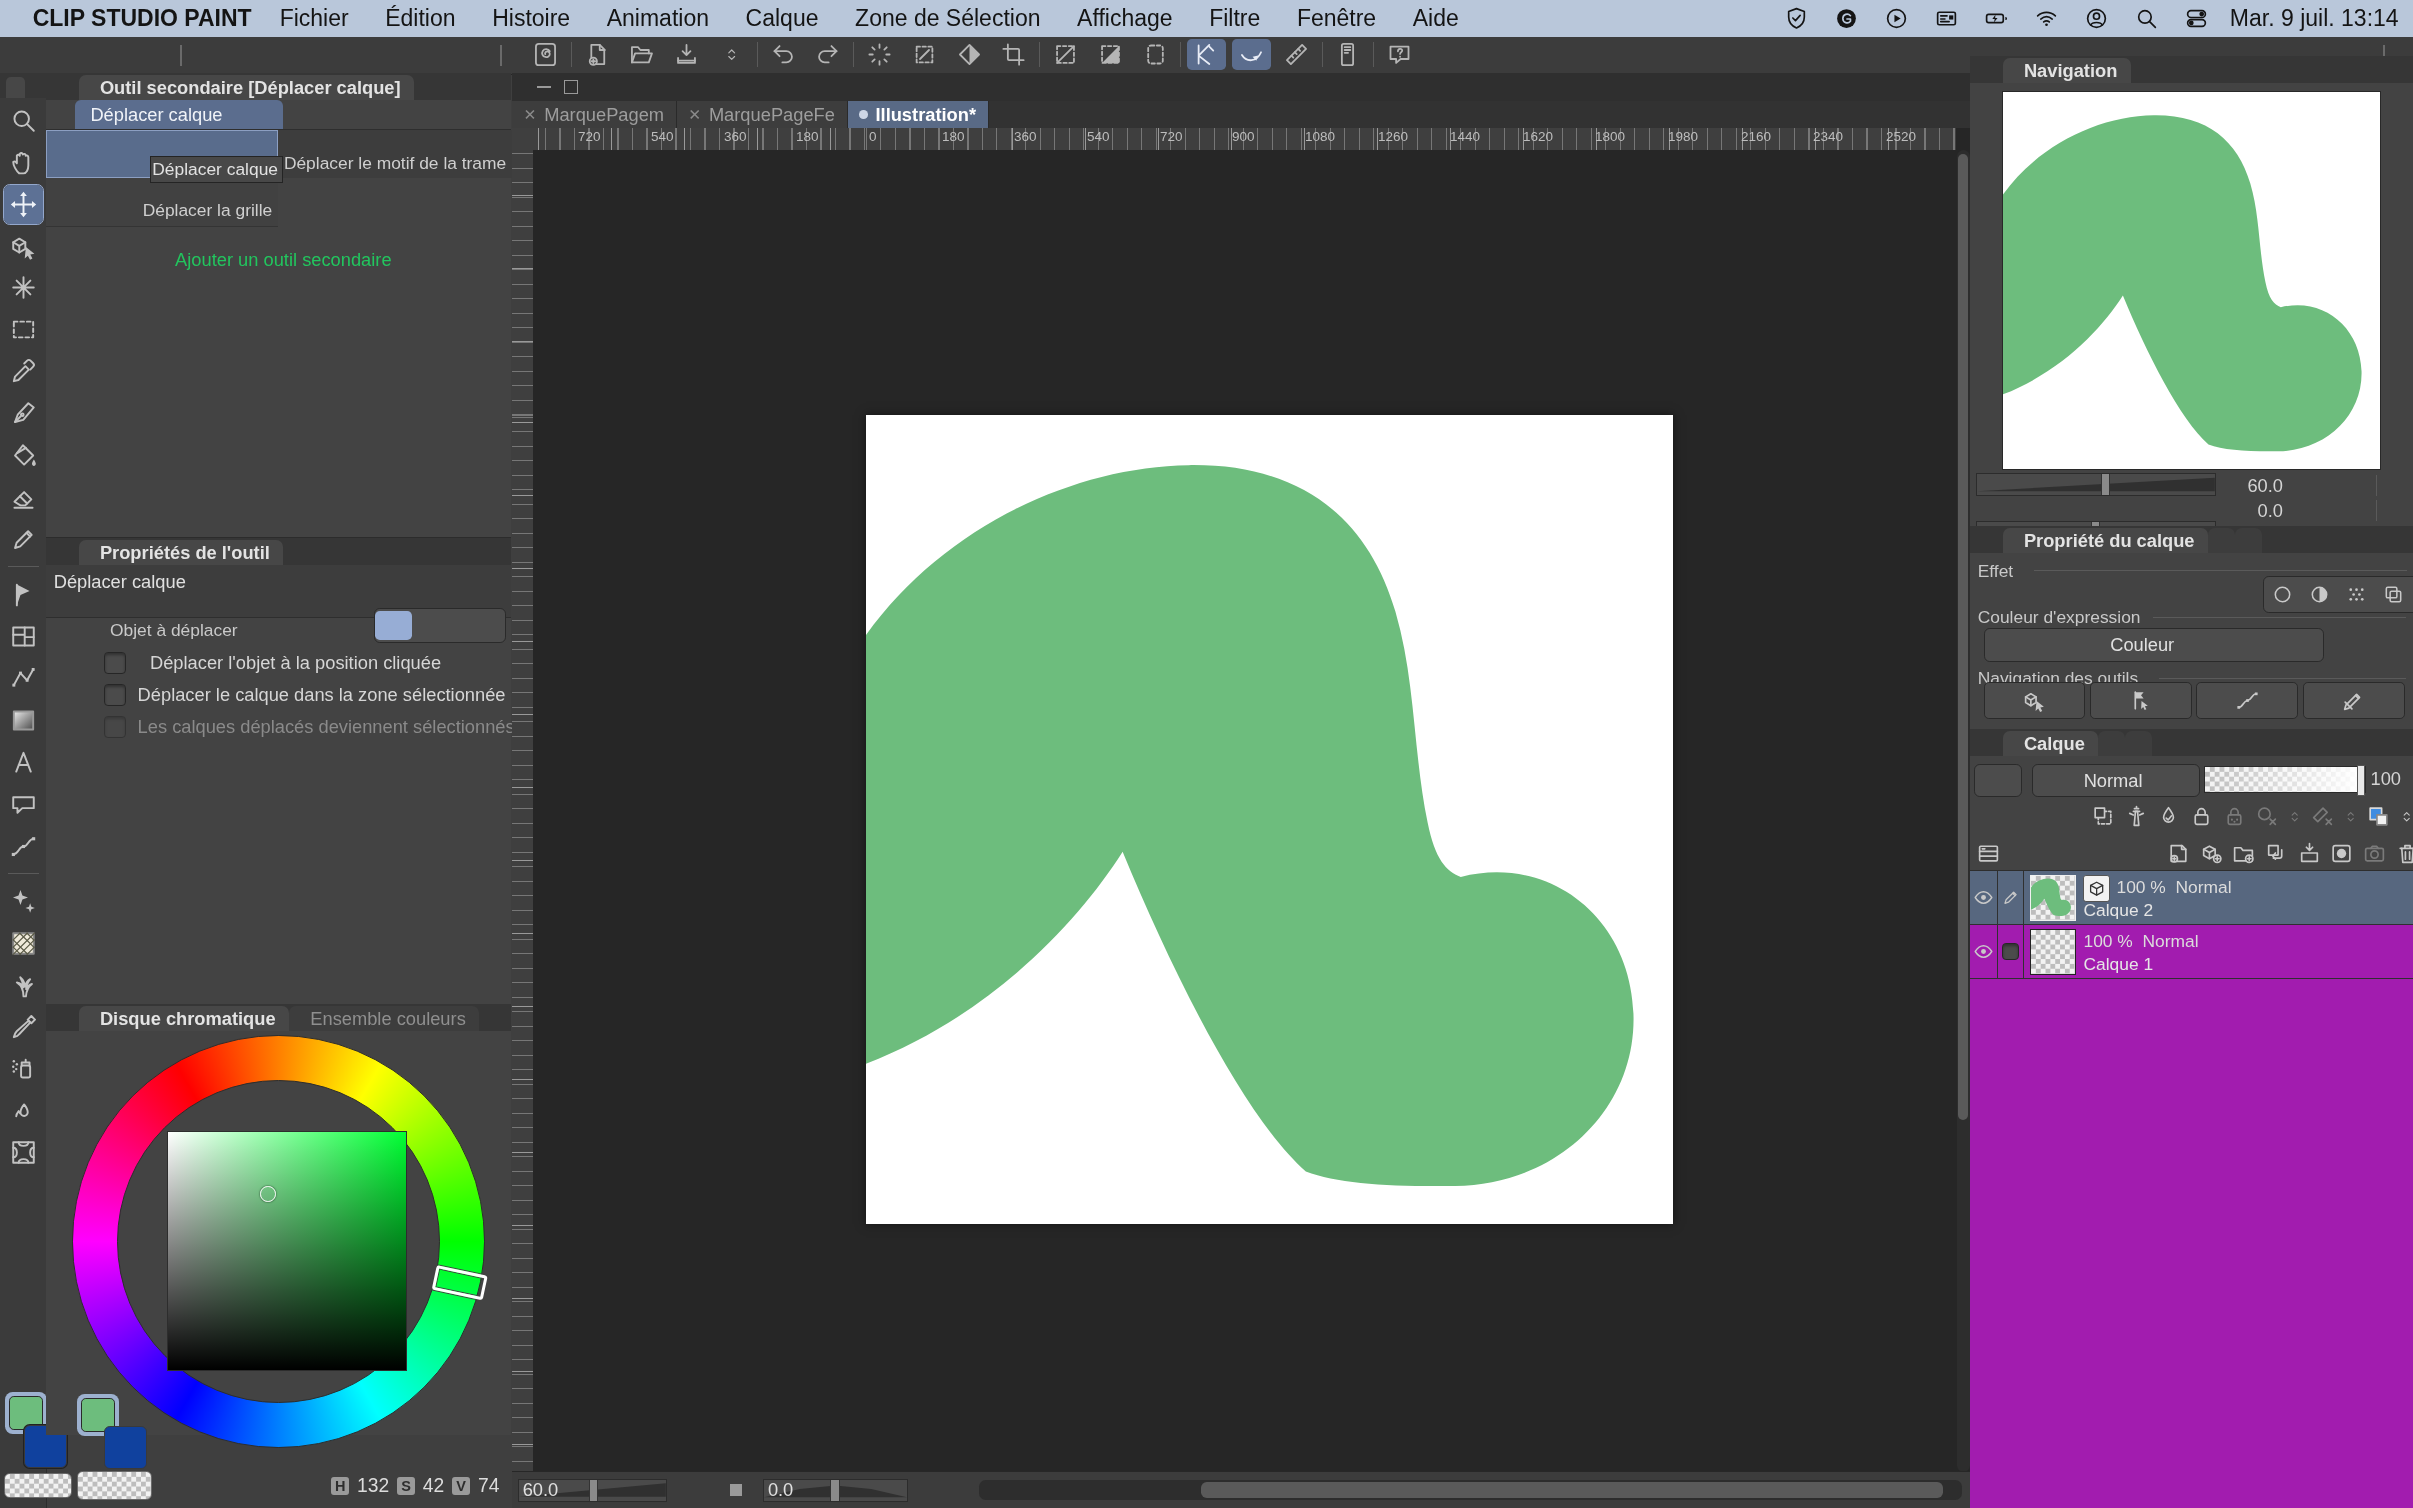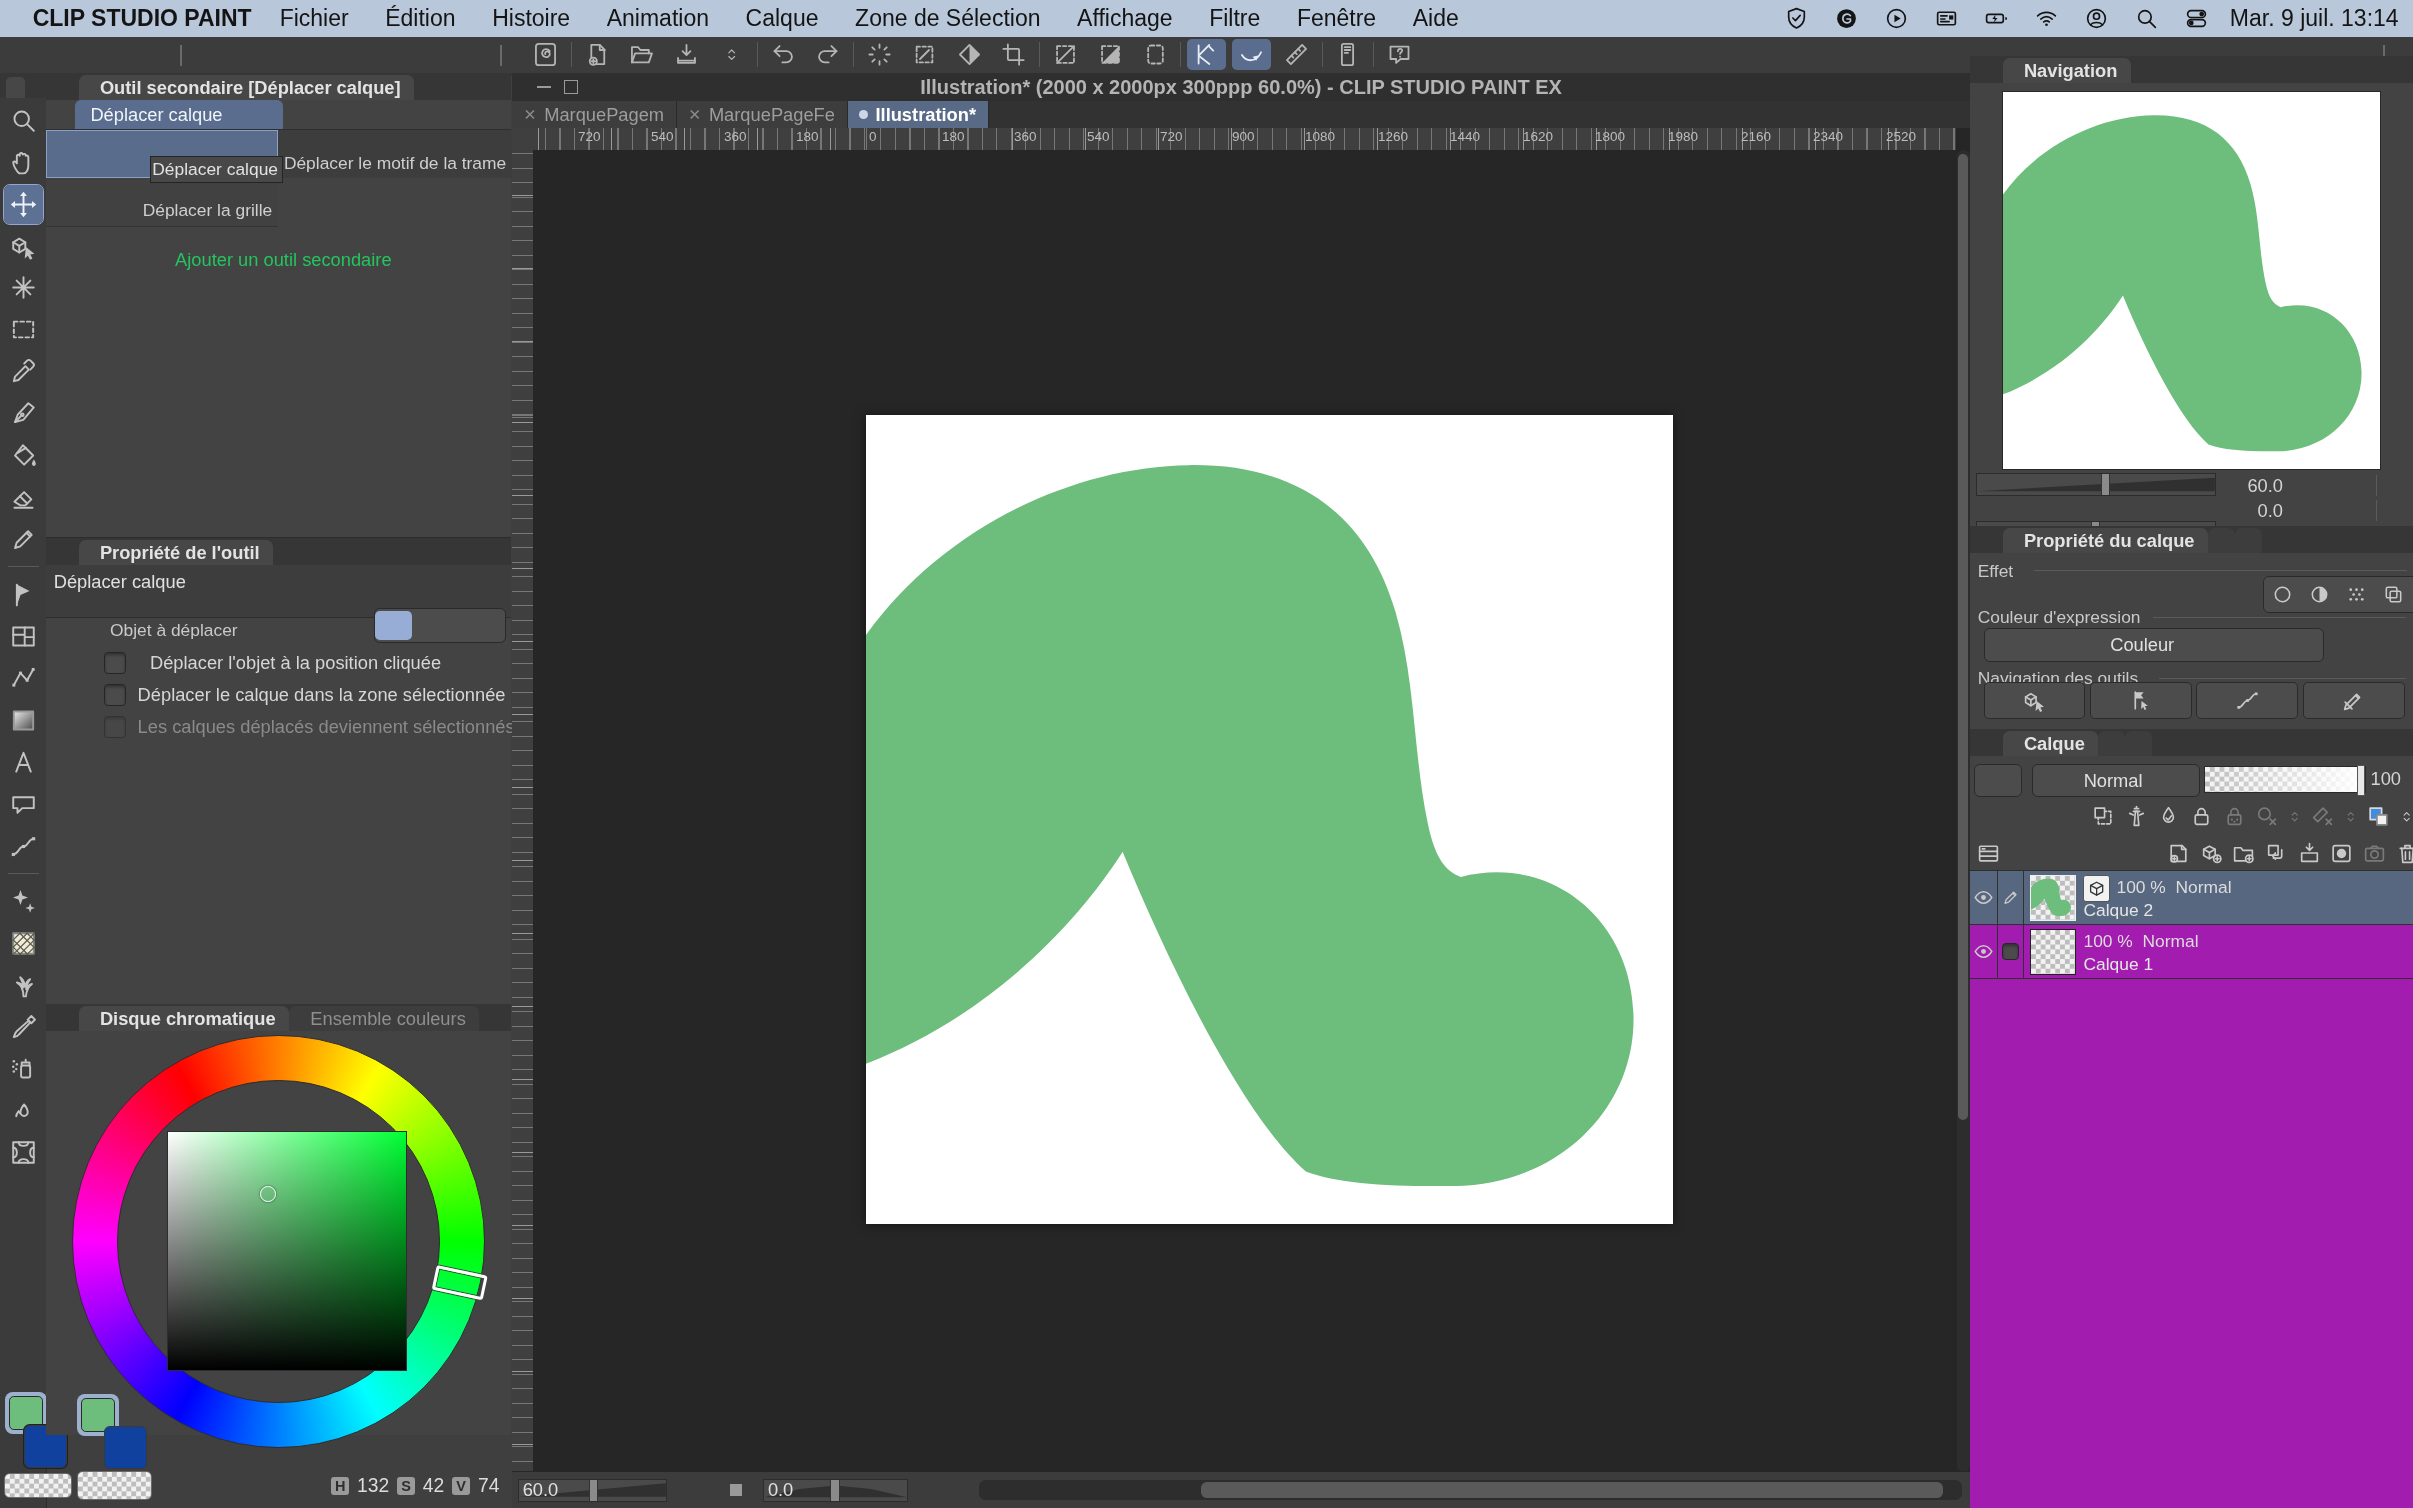--- a/index.html
+++ b/index.html
@@ -610,21 +610,21 @@
       <span class="icon"></span>
       <span class="icon"></span>
     </div>
   </section>
 
   <section class="abs panel" style="left:46px;top:538px;width:465px;height:466px">
     <div class="phead">
       <span class="pburger icon"></span>
       <div class="ptab">
         <span class="icon"></span>
-        <span>Propriété de l'outil</span>
+        <span>Propriétés de l'outil</span>
       </div>
     </div>
     <div class="abs" style="left:0;top:27px;width:465px;height:52px;background:#3d3d3d;border-bottom:1px solid #2e2e2e">
       <span style="position:absolute;left:7.7px;top:5.8px;font-size:18.3px;color:#e0e0e0">Déplacer calque</span>
       <span class="icon abs" style="right:11.6px;bottom:5.8px"></span>
     </div>
     <span class="abs seclabel" style="left:64px;top:82px">Objet à déplacer</span>
     <div class="abs seg" style="left:328px;top:70px;height:33px">
       <span class="segbtn on">
           <span class="icon"></span>
@@ -693,21 +693,20 @@
       <span class="boxletter">S</span>
       <span class="hsvnum">42</span>
       <span class="boxletter">V</span>
       <span class="hsvnum">74</span>
       <span class="icon"></span>
     </div>
   </section>
 
   <section id="docarea" class="abs">
     <div id="doctitlebar" class="abs">
-      <span id="doctitle">Illustration* (2000 x 2000px 300ppp 60.0%)  - CLIP STUDIO PAINT EX</span>
       <span class="icon" style="margin-left:11.6px;z-index:2;color:#9a9a9a"></span>
       <span style="margin-left:13.5px;z-index:2;width:13.5px;height:1.9px;background:#9a9a9a;display:inline-block"></span>
       <span style="margin-left:13.5px;z-index:2;width:11.6px;height:11.6px;border:1.9px solid #9a9a9a;display:inline-block"></span>
     </div>
     <div class="abs" style="left:0;top:28px;width:100%;height:27px;background:#323232;display:flex" id="doctabs">
         <div class="doctab">
           <span style="font-size: 15.4px; color: rgb(138, 138, 138);">✕</span>
           <span>MarquePagem</span>
         </div>
         <div class="doctab">

